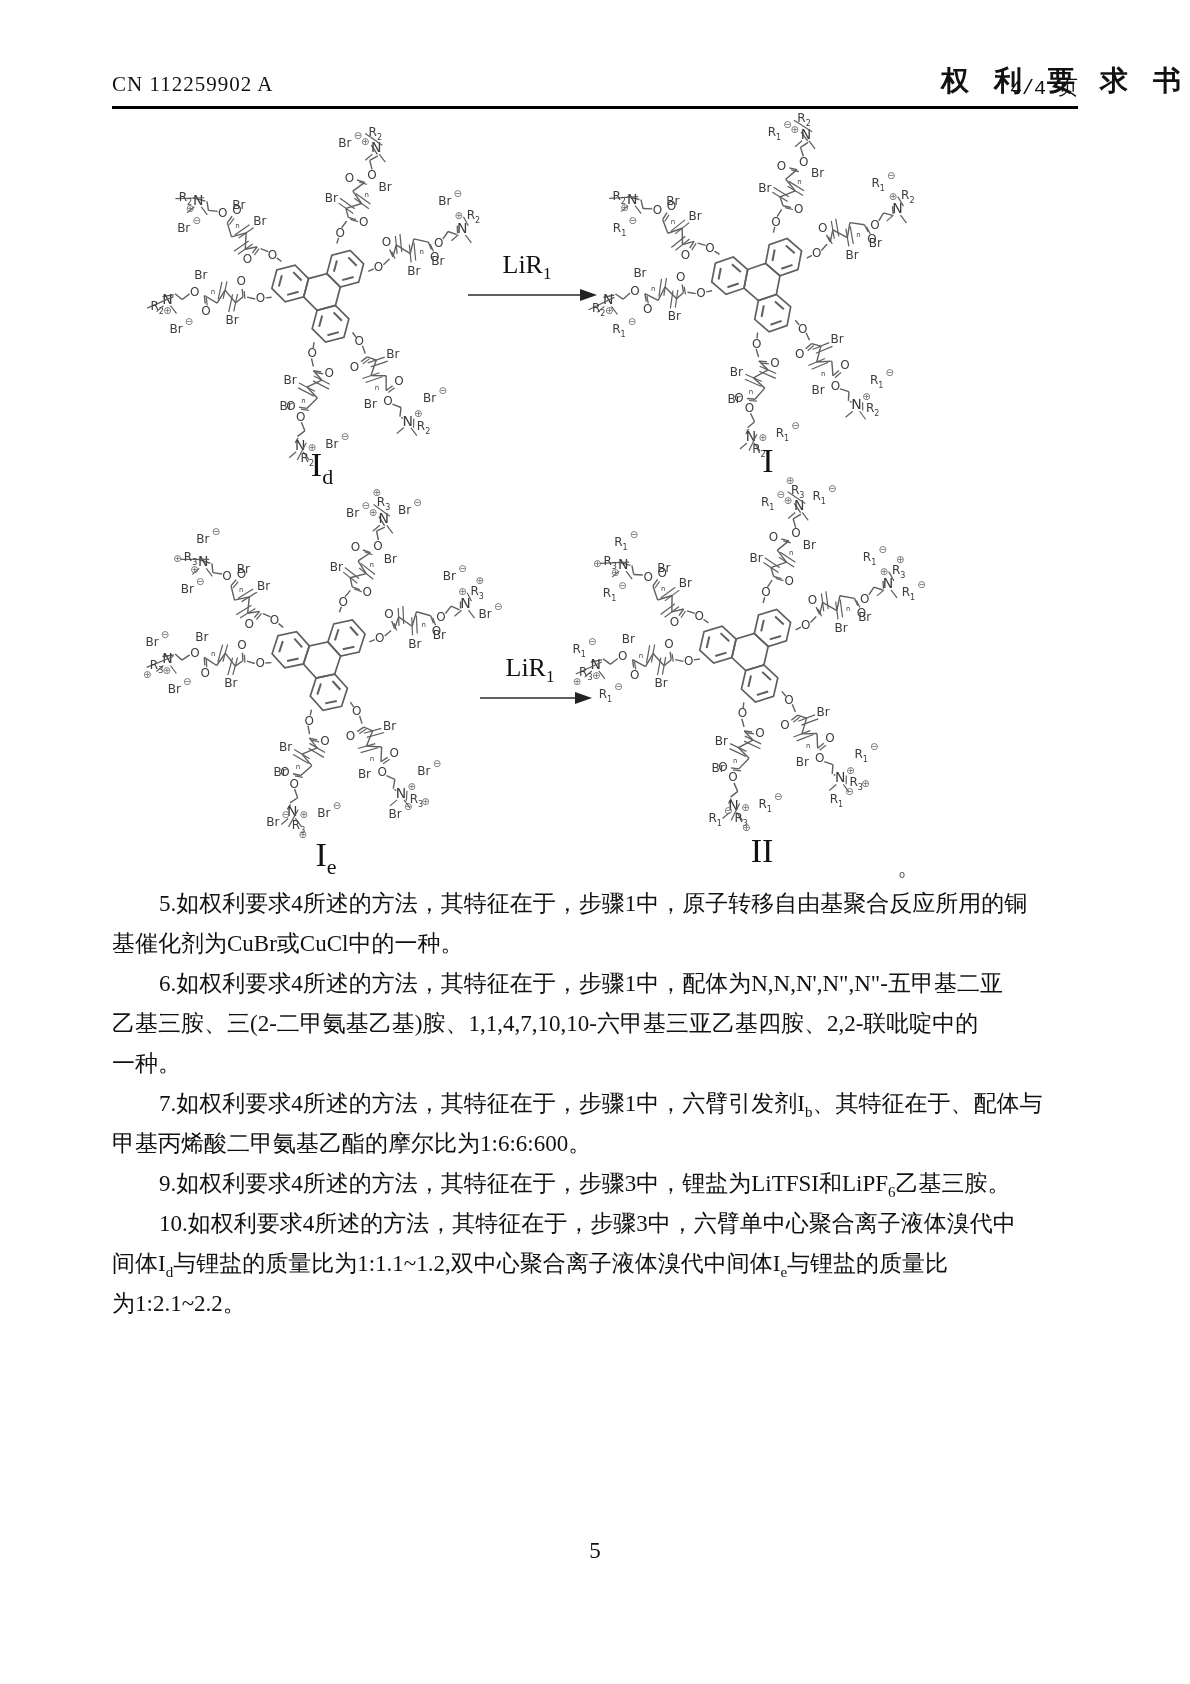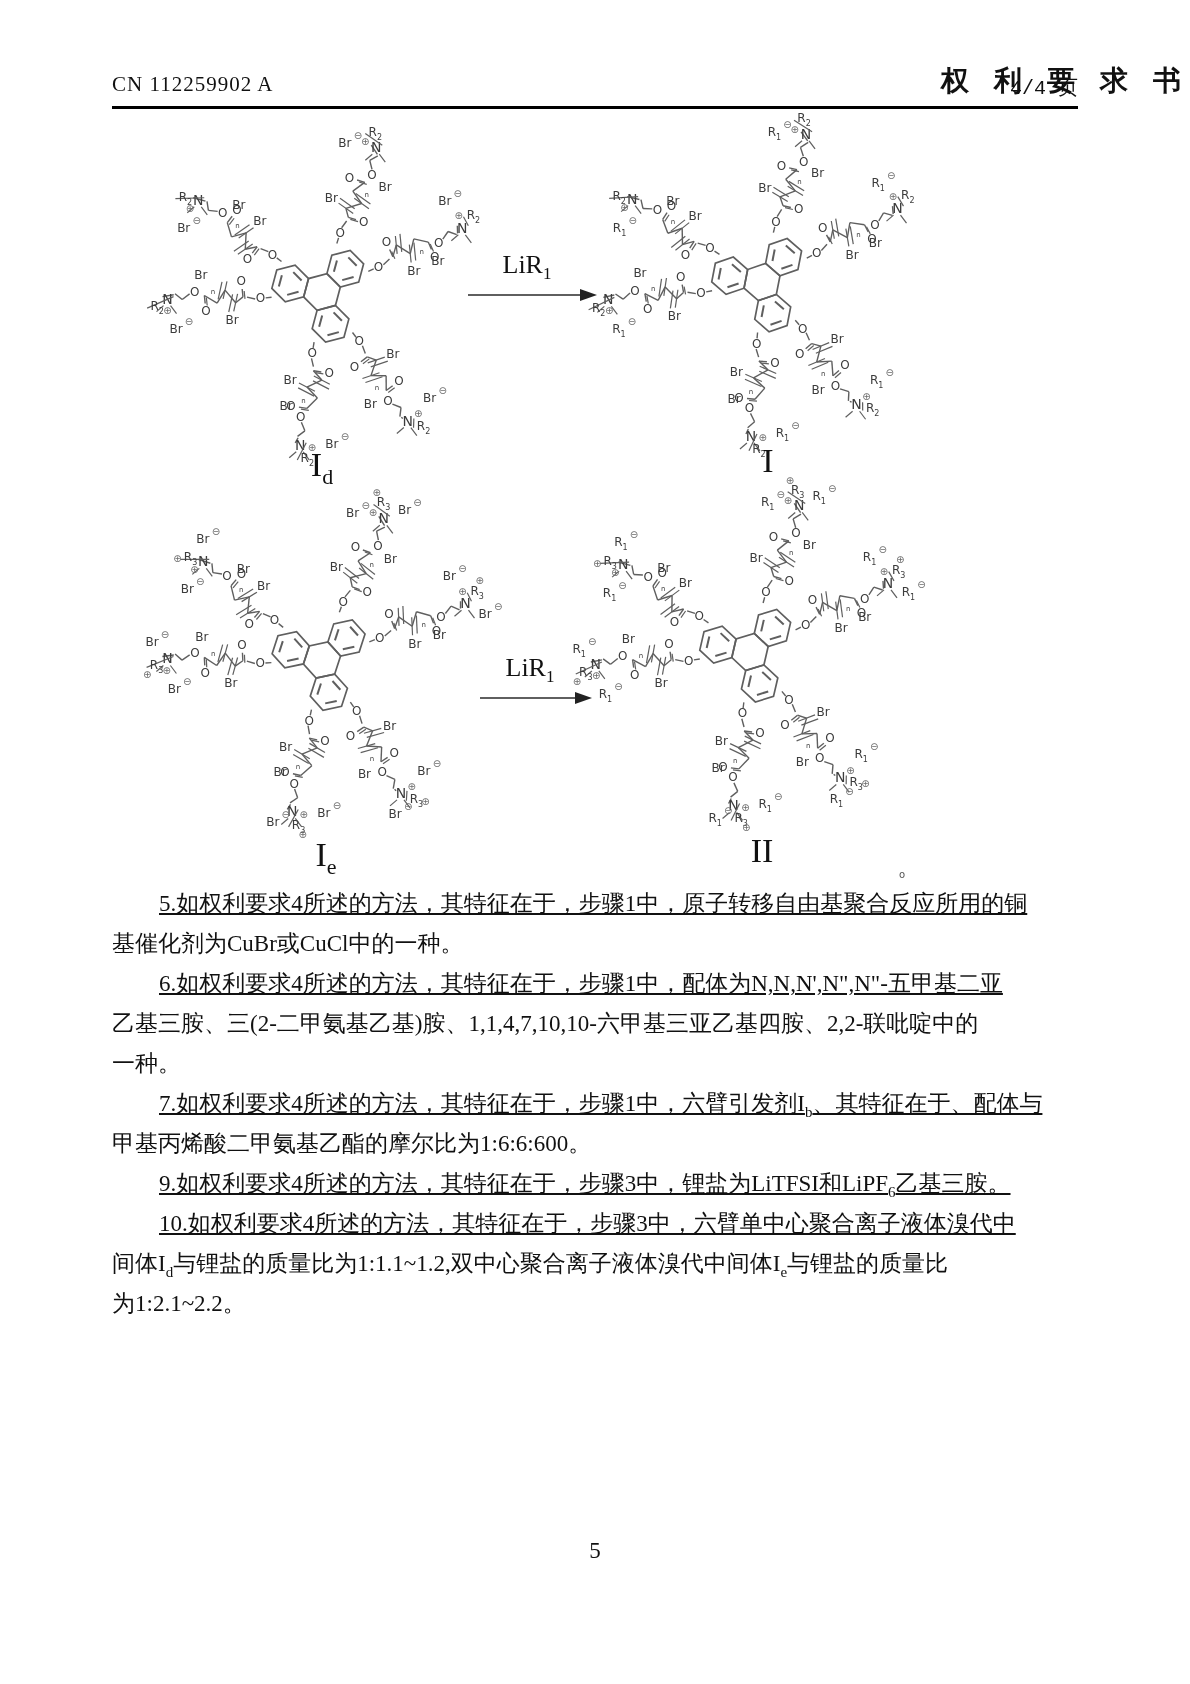--- a/index.html
+++ b/index.html
@@ -8,21 +8,21 @@
     font-family:"Liberation Serif","DejaVu Serif",serif;color:#111;overflow:hidden;
   }
   .hdr-doc{position:absolute;left:112px;top:72px;font-size:21px;letter-spacing:1px;}
   .hdr-title{position:absolute;left:0;right:0;top:62px;text-align:right;
     font-size:28px;font-weight:700;letter-spacing:9px;}
   .hdr-page{position:absolute;right:112px;top:74px;font-size:20px;font-family:Liberation Mono, monospace;}
   .hdr-rule{position:absolute;left:112px;top:106px;width:966px;height:3px;background:#000;}
   .figure-svg{position:absolute;left:0;top:0;width:1190px;height:888px;}
   .claims{position:absolute;left:112px;top:884px;width:968px;font-size:23px;line-height:40px;}
   .claim-line{white-space:nowrap;height:40px;}
-  .claim-line.indent{text-indent:47px;text-decoration:underline;}
+  .claim-line.indent{text-indent:47px;}
   .claims sub{font-size:15px;line-height:0;}
   .page-num{position:absolute;left:0;right:0;top:1538px;text-align:center;font-size:23px;}
 </style>
 </head>
 <body>
 
 <div class="page">
 
   <div class="hdr-doc">CN 112259902 A</div>
   <div class="hdr-title">权 利 要 求 书</div>

